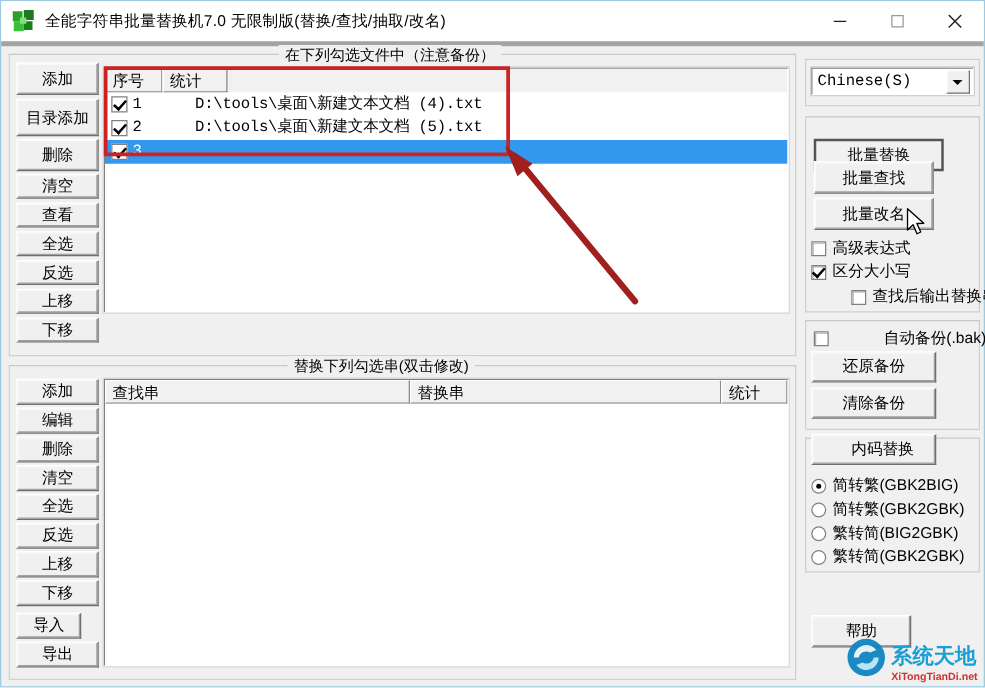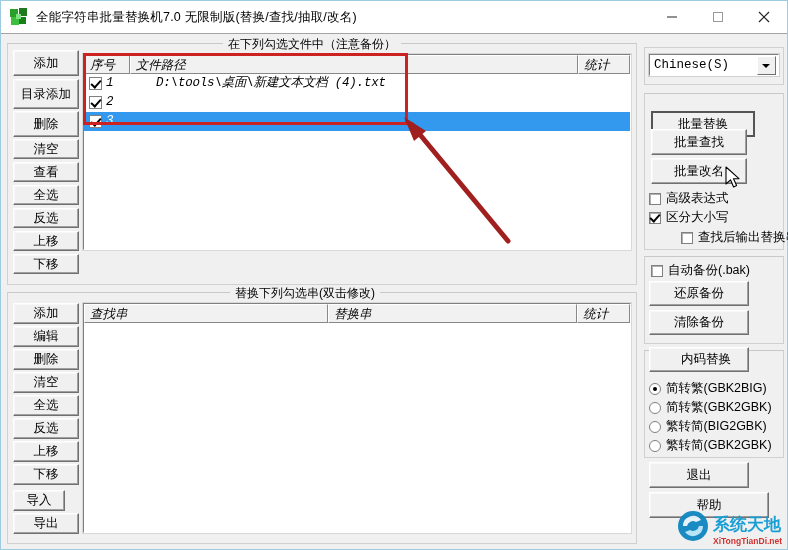--- a/index.html
+++ b/index.html
@@ -6,21 +6,21 @@
   body{
     width:788px;height:550px;overflow:hidden;
     background:#f0f0f0;
     font-family:"Liberation Sans","DejaVu Sans",sans-serif;
     font-size:12px;color:#000;
     -webkit-font-smoothing:none;
   }
   #app{position:relative;width:788px;height:550px;background:#f0f0f0;box-sizing:border-box;border:1px solid #9ecbe0;}
 
   
-  .titlebar{position:absolute;left:0;top:0;width:786px;height:32px;background:#ffffff;border-bottom:1px solid #a3a3a3;}
+  .titlebar{position:absolute;left:0;top:0;width:786px;height:32px;background:#ffffff;border-bottom:4px solid #a3a3a3;}
   .title-icon{position:absolute;left:9px;top:7px;width:18px;height:18px;}
   .title-text{position:absolute;left:35px;top:8px;font-size:12.5px;color:#000;white-space:nowrap;letter-spacing:.2px;}
   .wbtn{position:absolute;top:0;width:46px;height:31px;cursor:default;}
   .wbtn svg{position:absolute;left:50%;top:50%;transform:translate(-50%,-50%);}
   #btn-min{right:92px;} #btn-max{right:46px;} #btn-close{right:0px;}
 
   
   .group{position:absolute;border:1px solid #d0d0d0;border-top:1px solid #c8c8c8;box-sizing:border-box;}
   .group-legend{position:absolute;background:#f0f0f0;padding:0 5px;font-size:12px;top:-8px;white-space:nowrap;}
 
@@ -35,21 +35,21 @@
     font-size:12.5px;color:#000;text-align:center;
     display:flex;align-items:center;justify-content:center;
     cursor:default;white-space:nowrap;
   }
   .btn.default{border:2px solid #555;box-shadow:none;background:#f0f0f0;}
 
   
   .listview{position:absolute;background:#fff;box-sizing:border-box;
     border-top:1px solid #808080;border-left:1px solid #808080;
     border-right:1px solid #fff;border-bottom:1px solid #fff;
-    outline:1px solid #d8d8d8;overflow:hidden;font-style:italic;}
+    outline:1px solid #d8d8d8;overflow:hidden;}
   .lv-header{position:absolute;left:0;top:0;height:19px;width:100%;background:#f1f1f1;box-sizing:border-box;display:flex;}
   .lv-th{box-sizing:border-box;height:19px;line-height:18px;padding-left:5px;font-size:12.5px;
     background:#f1f1f1;
     border-top:1px solid #fff;border-left:1px solid #fff;
     border-right:1px solid #888;border-bottom:1px solid #888;
     white-space:nowrap;overflow:hidden;}
   .lv-body{position:absolute;left:0;top:19px;right:0;bottom:0;background:#fff;}
   .lv-row{height:19px;line-height:19px;display:flex;align-items:center;font-size:12.5px;white-space:nowrap;}
   .lv-row.selected{background:#3399ef;color:#fff;}
   .lv-cb{width:13px;height:13px;margin-left:5px;margin-right:4px;box-sizing:border-box;
@@ -138,32 +138,32 @@
       <div class="btn" style="left: 12px; top: 161px; width: 66px; height: 20px;">查看</div>
       <div class="btn" style="left: 12px; top: 184px; width: 66px; height: 20px;">全选</div>
       <div class="btn" style="left: 12px; top: 207px; width: 66px; height: 20px;">反选</div>
       <div class="btn" style="left: 12px; top: 230px; width: 66px; height: 20px;">上移</div>
       <div class="btn" style="left: 12px; top: 253px; width: 66px; height: 20px;">下移</div>
     </div>
 
   <div class="listview" style="left:82px;top:53px;width:548px;height:196px;">
     <div class="lv-header">
       <div class="lv-th" style="width:46px;">序号</div>
-      <div class="lv-th" style="width:450px;">文件路径</div>
       <div class="lv-th" style="width:52px;">统计</div>
     </div>
     <div class="lv-body" id="file-rows">
         <div class="lv-row">
           <span class="lv-cb checked"></span>
           <span class="lv-idx">1</span>
           <span class="lv-path">D:\tools\桌面\新建文本文档 (4).txt</span>
         </div>
         <div class="lv-row">
           <span class="lv-cb checked"></span>
           <span class="lv-idx">2</span>
+          <span class="lv-path">D:\tools\桌面\新建文本文档 (5).txt</span>
         </div>
         <div class="lv-row selected">
           <span class="lv-cb checked"></span>
           <span class="lv-idx">3</span>
         </div>
       </div>
   </div>
 
   <div class="group" style="left:6px;top:291px;width:630px;height:252px;">
     <div class="group-legend" style="left:222px;">替换下列勾选串(双击修改)</div>
@@ -212,21 +212,21 @@
         <span class="ck-box checked"></span>
         <span>区分大小写</span>
       </div>
       <div class="ck" style="left: 648px; top: 228px; margin-left: 32px;">
         <span class="ck-box"></span>
         <span>查找后输出替换串</span>
       </div>
     </div>
 
   <div class="group" style="left:643px;top:255px;width:140px;height:88px;"></div>
-  <div class="ck" style="left:650px;top:261px;">
+  <div class="ck" style="left:650px;top:261px;gap:39px;">
     <span class="ck-box" id="cb-auto-backup"></span>
     <span>自动备份(.bak)</span>
   </div>
   <div class="btn" style="left:648px;top:280px;width:100px;height:25px;">还原备份</div>
   <div class="btn" style="left:648px;top:309px;width:100px;height:25px;">清除备份</div>
 
   <div class="group" style="left:643px;top:349px;width:140px;height:108px;"></div>
   <div class="btn" style="left:648px;top:346px;width:100px;height:25px;padding-left:14px;">内码替换</div>
   <div id="convert-radios">
       <div class="rd" style="left: 648px; top: 379px;">
@@ -240,22 +240,21 @@
       <div class="rd" style="left: 648px; top: 417px;">
         <span class="rd-box"></span>
         <span class="rd-label">繁转简(BIG2GBK)</span>
       </div>
       <div class="rd" style="left: 648px; top: 436px;">
         <span class="rd-box"></span>
         <span class="rd-label">繁转简(GBK2GBK)</span>
       </div>
     </div>
 
-  <div class="btn" style="left:648px;top:461px;width:100px;height:26px;">退出</div>
-  <div class="btn" style="left:648px;top:491px;width:120px;height:26px;">帮助</div>
+  <div class="btn" style="left:648px;top:491px;width:80px;height:26px;">帮助</div>
 
   <div class="watermark" style="left:676px;top:505px;">
     <svg width="112" height="44" viewBox="0 0 112 44">
       <g opacity="0.95">
         <circle cx="16" cy="20" r="15" fill="#0f86c0"></circle>
         <path d="M6 20a10 10 0 0 1 18-6l-5 2a6 6 0 0 0-9 4z" fill="#ffffff" opacity="0.9"></path>
         <path d="M26 20a10 10 0 0 1-18 6l5-2a6 6 0 0 0 9-4z" fill="#bfe9fb" opacity="0.95"></path>
       </g>
       <text x="36" y="24" class="wm-text" font-size="17" fill="#1a9fd4">系统天地</text>
       <text x="36" y="38" class="wm-text" font-size="8.5" fill="#d03030">XiTongTianDi.net</text>

